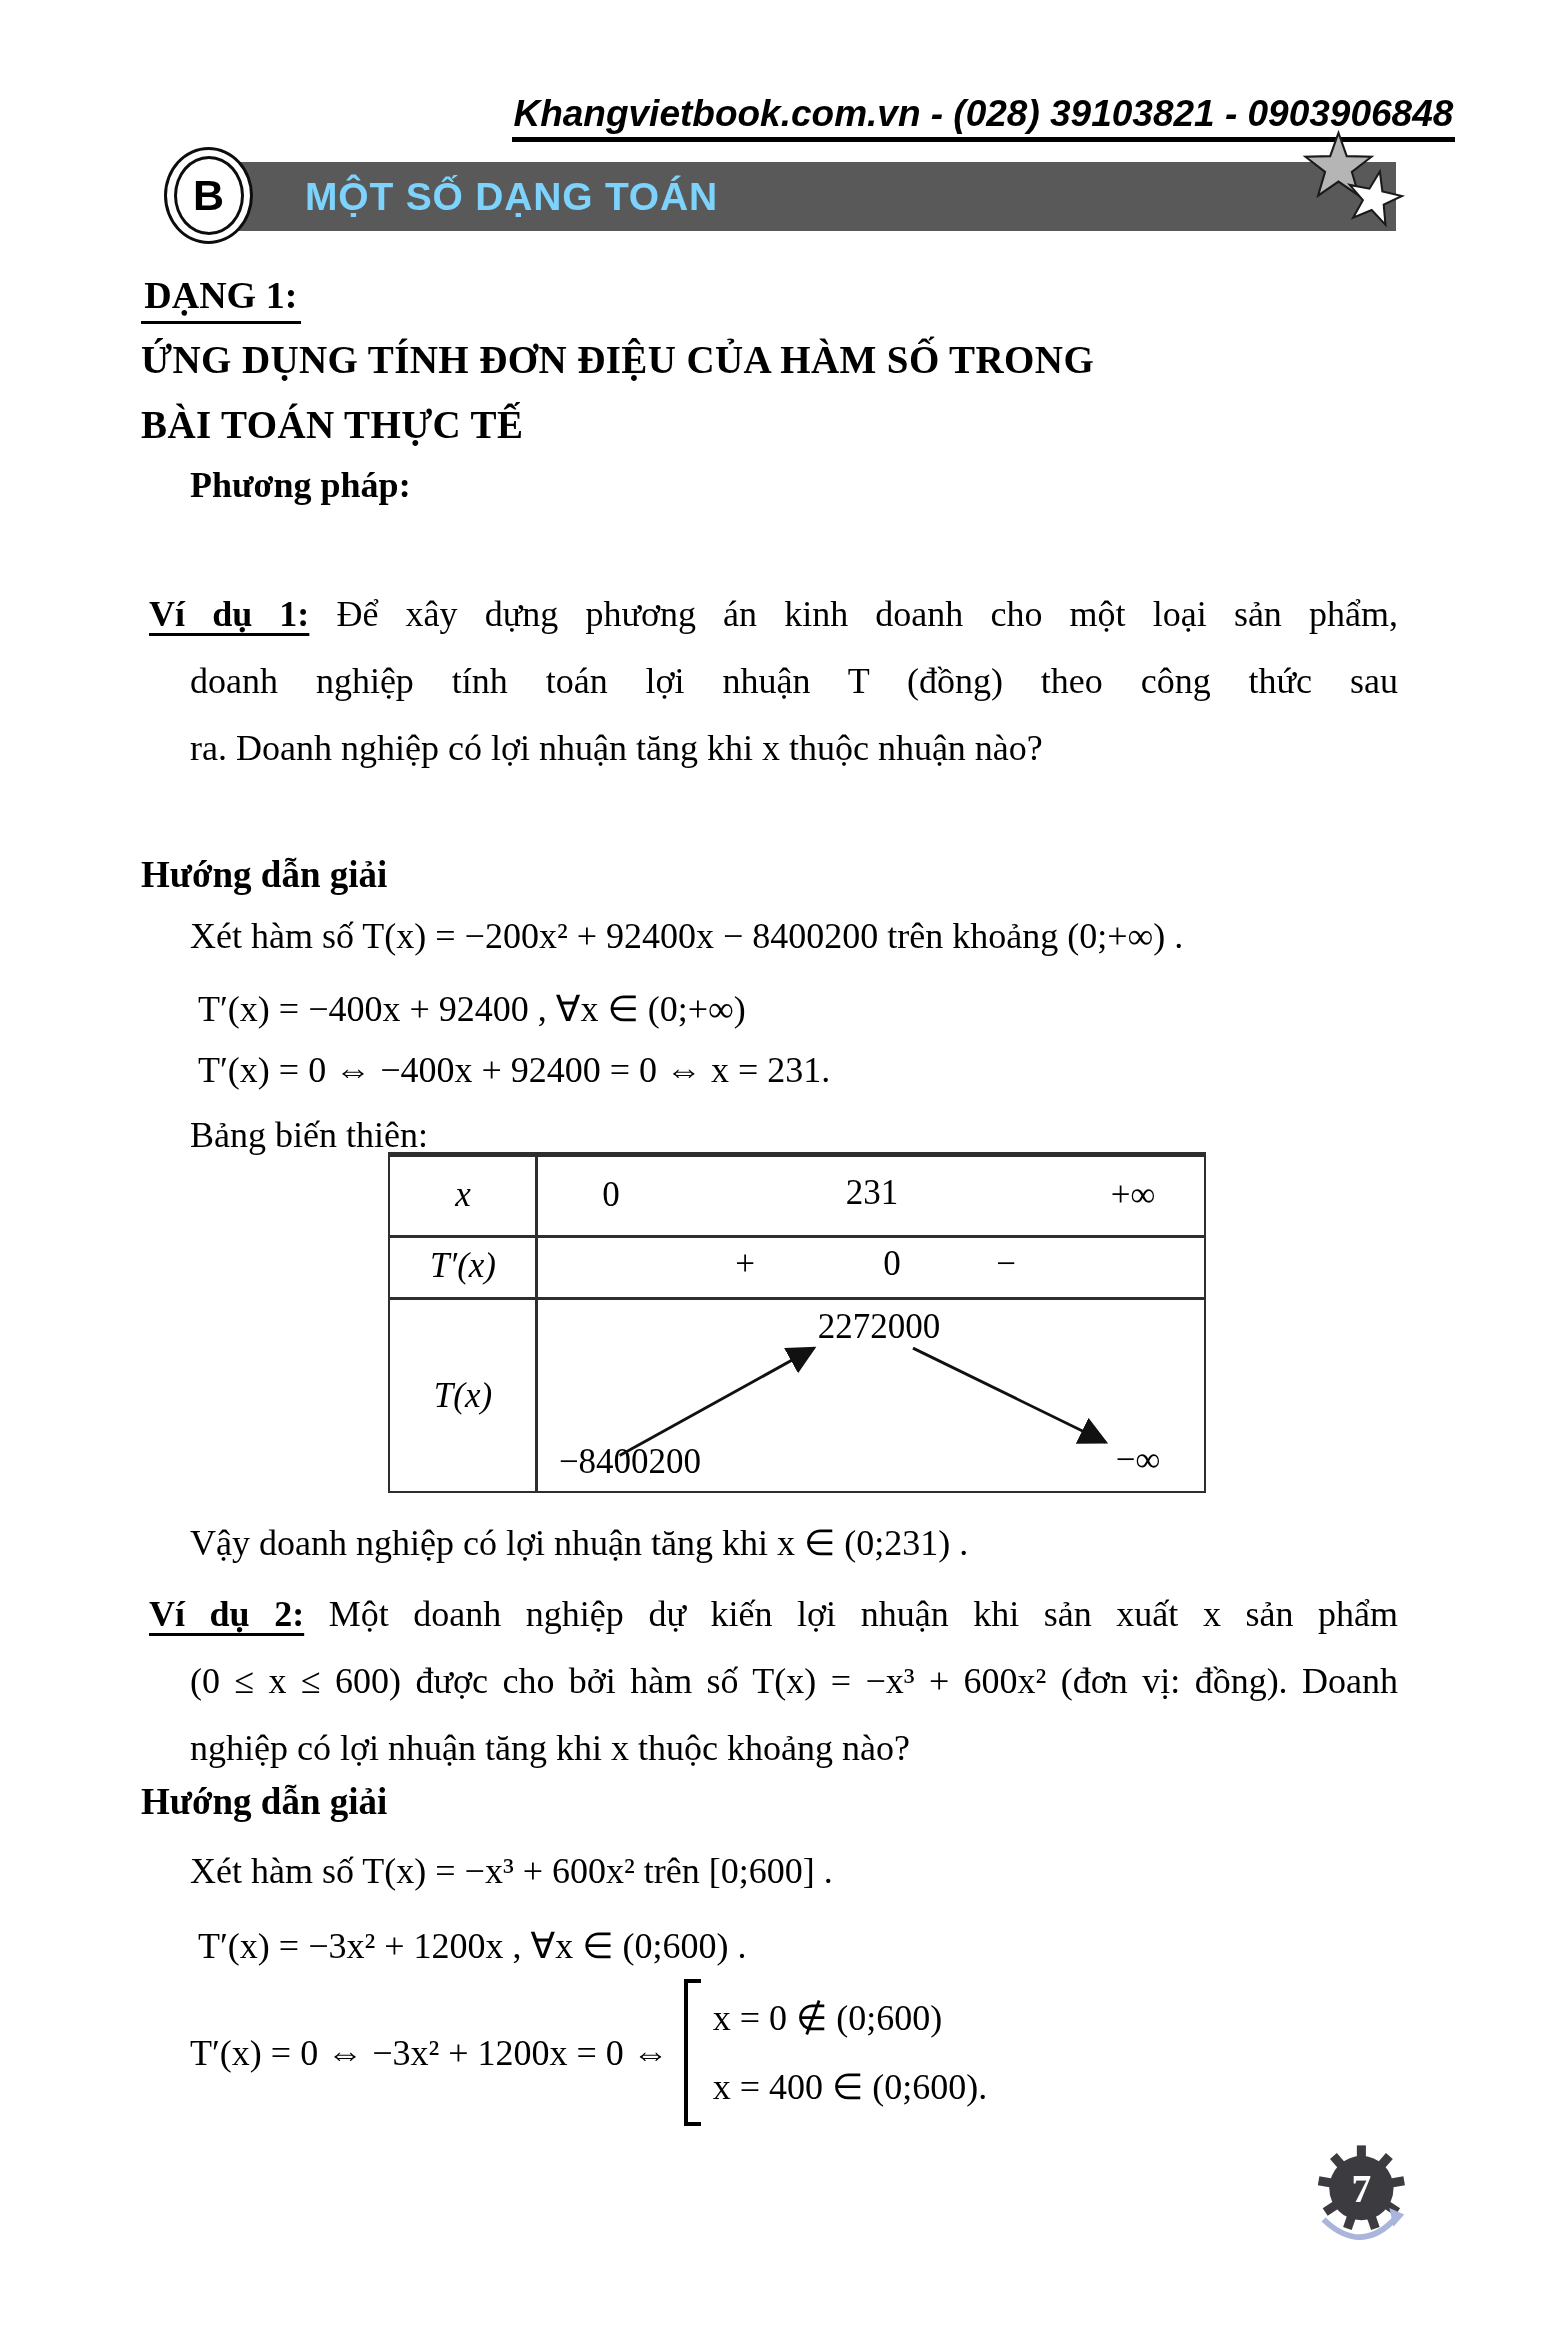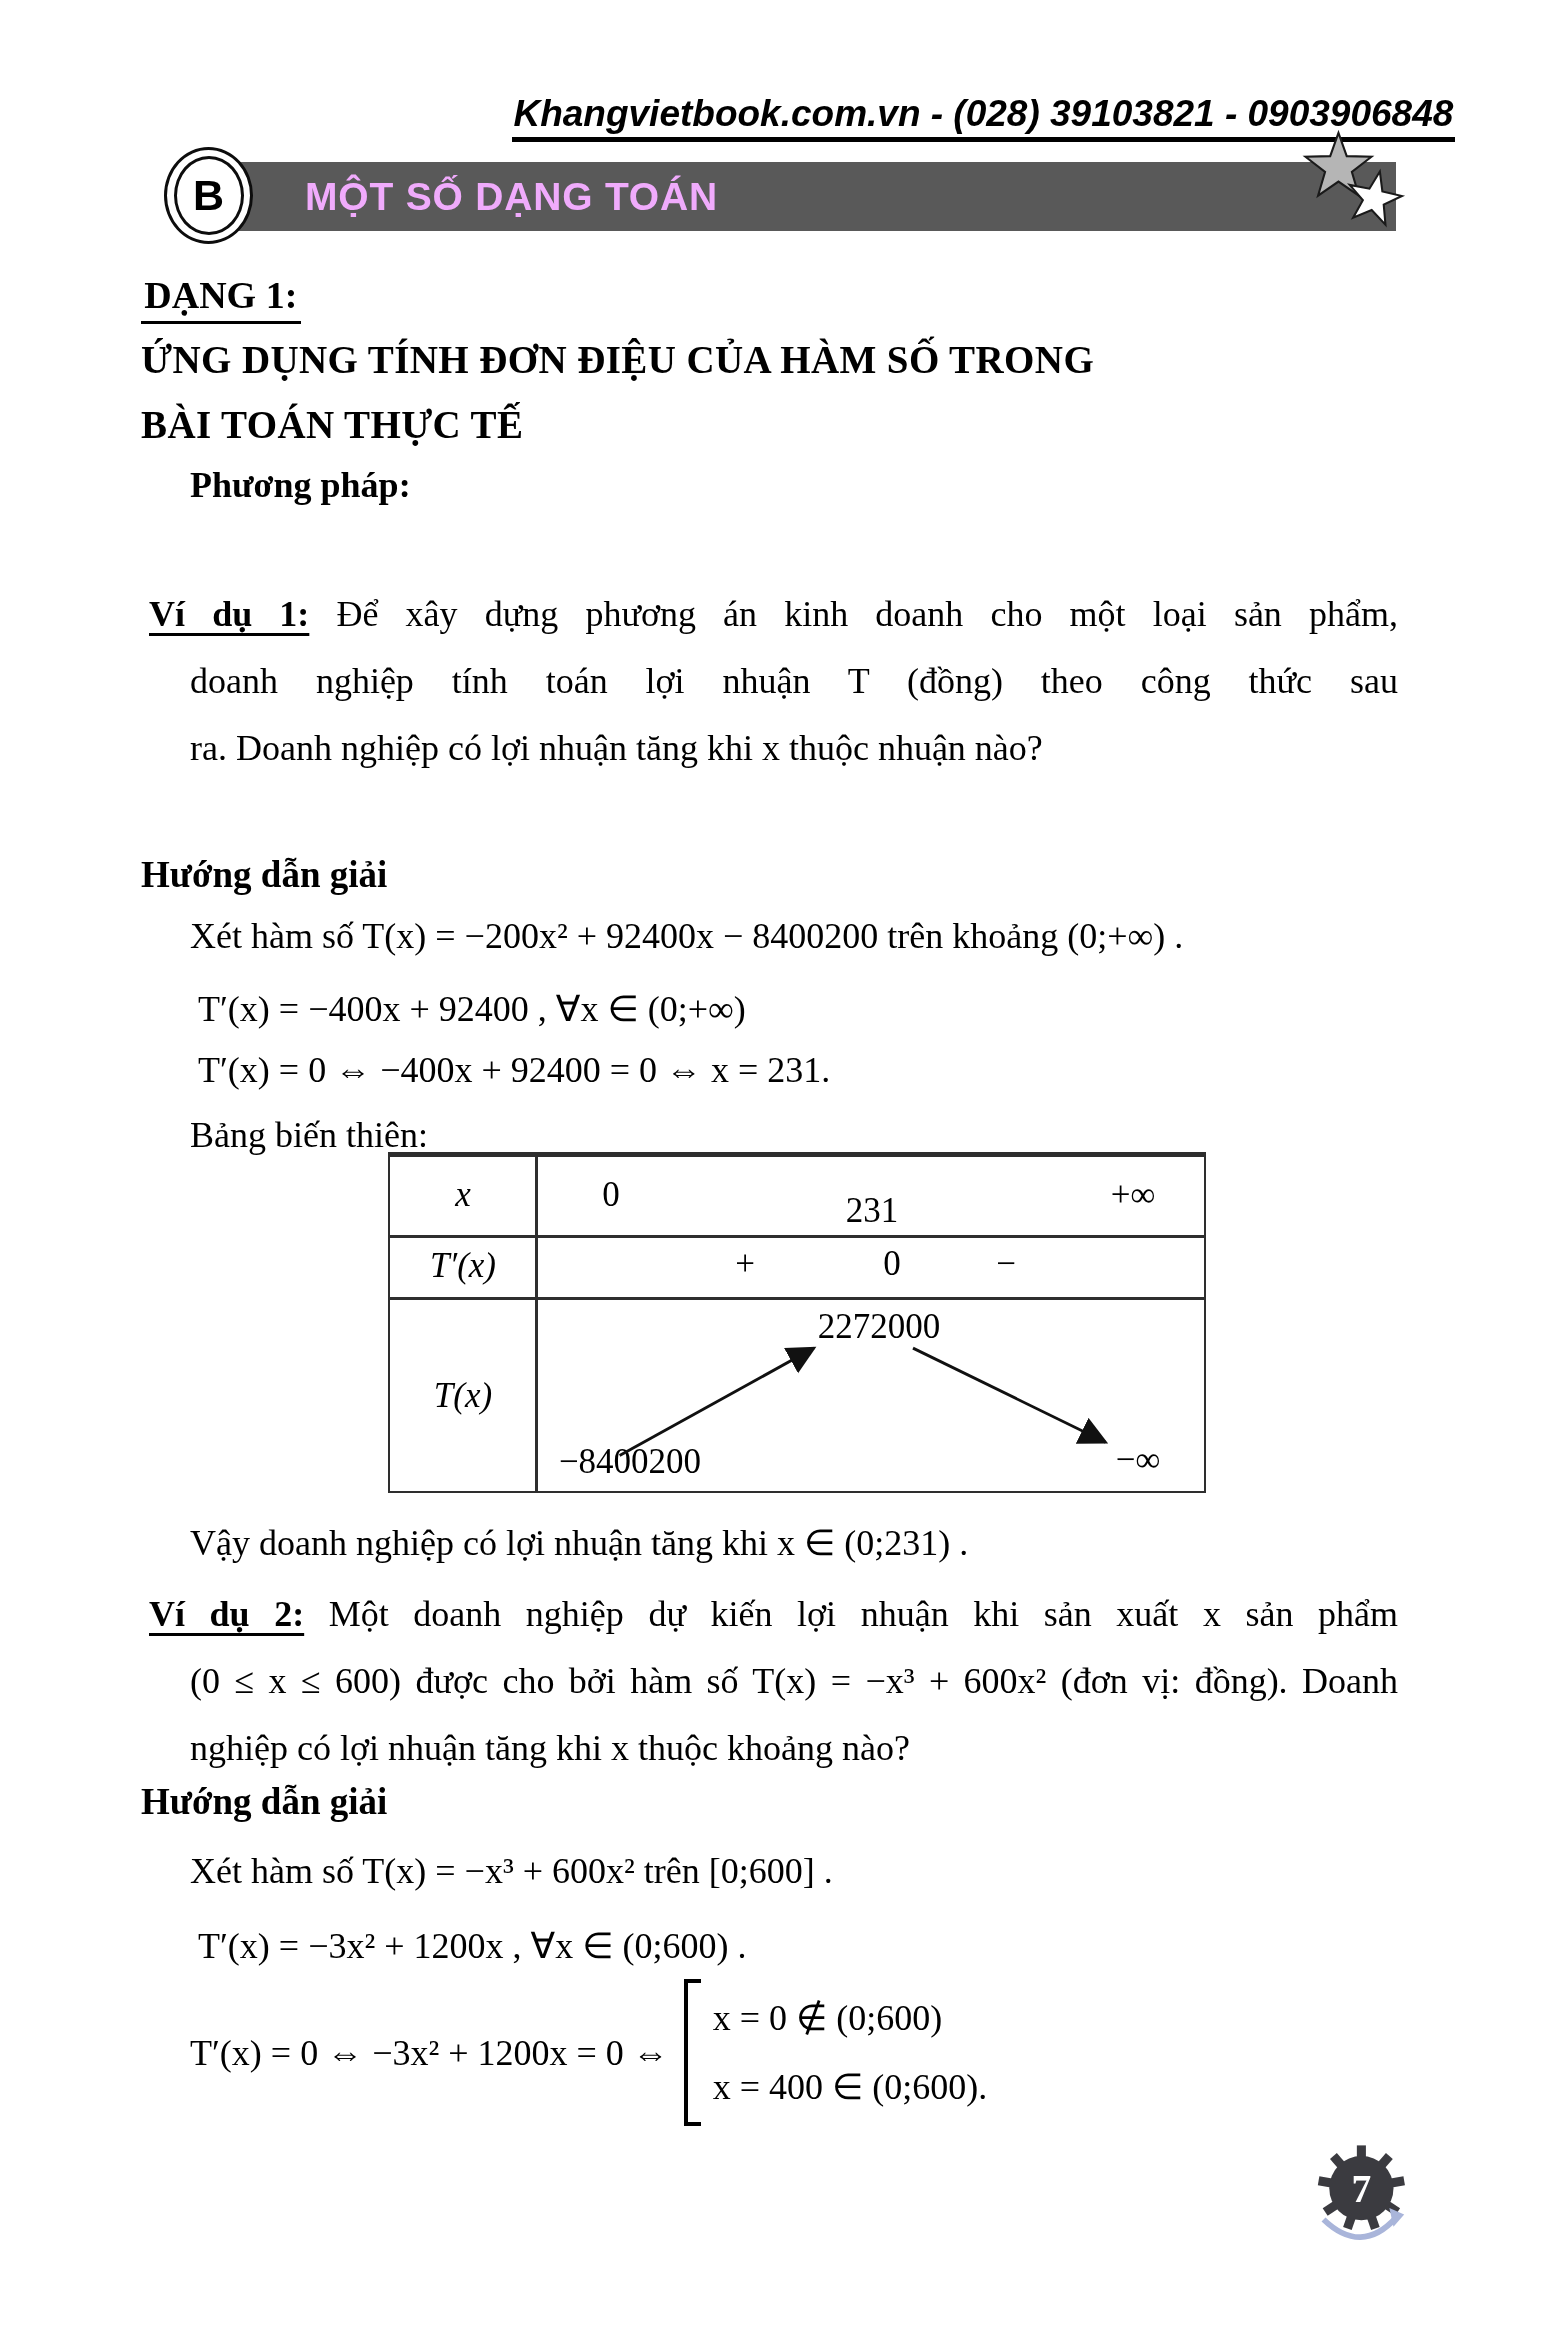--- a/index.html
+++ b/index.html
@@ -17,21 +17,21 @@
     border-bottom:5px solid #000; padding:0 1.7px 1.7px 1.7px;
   }
 
   
   .banner {
     position:absolute; left:188px; top:162px; width:1208px; height:69px;
     background:var(--banner-color,#595959);
   }
   .banner-title {
     position:absolute; left:117px; top:50%; transform:translateY(-50%);
-    color:#f0abfc; font-family:"Liberation Sans", sans-serif; font-weight:bold;
+    color:#7dd3fc; font-family:"Liberation Sans", sans-serif; font-weight:bold;
     font-size:39px; letter-spacing:0.8px; white-space:nowrap;
   }
   .badge {
     position:absolute; left:164px; top:147px; width:83px; height:91px;
     background:#fff; border:3.3px solid #0d0d0d; border-radius:50%;
     display:flex; align-items:center; justify-content:center; z-index:2;
   }
   .badge-inner {
     width:64px; height:73px; border:3.3px solid #0d0d0d; border-radius:50%;
     display:flex; align-items:center; justify-content:center;
@@ -119,21 +119,21 @@
   <div class="t" style="left:198px; top:1049px;">T′(x) = 0 ⇔ −400x + 92400 = 0  ⇔ x = 231.</div>
   <div class="t" style="left:190px; top:1114px;">Bảng biến thiên:</div>
 
   <div class="bbt">
     <div class="vdiv"></div>
     <div class="h1"></div>
     <div class="h2"></div>
 
     <div class="cell ital" style="left:73px; top:18px;">x</div>
     <div class="cell" style="left:221px; top:18px;">0</div>
-    <div class="cell" style="left:482px; top:34px;">231</div>
+    <div class="cell" style="left:482px; top:16px;">231</div>
     <div class="cell" style="left:743px; top:18px;">+∞</div>
 
     <div class="cell ital" style="left:73px; top:89px;">T′(x)</div>
     <div class="cell" style="left:355px; top:87px;">+</div>
     <div class="cell" style="left:502px; top:87px;">0</div>
     <div class="cell" style="left:616px; top:87px;">−</div>
 
     <div class="cell ital" style="left:73px; top:219px;">T(x)</div>
     <div class="cell" style="left:489px; top:150px;">2272000</div>
     <div class="cell" style="left:240px; top:285px;">−8400200</div>

